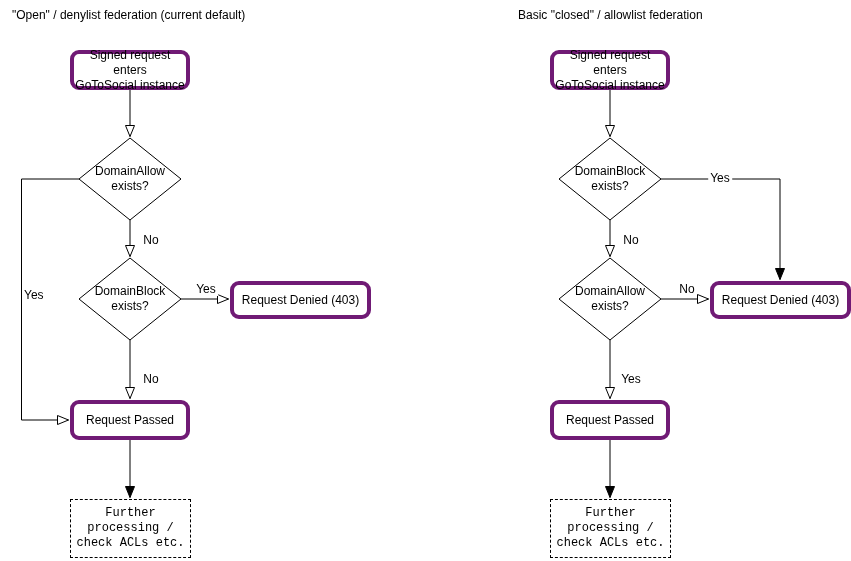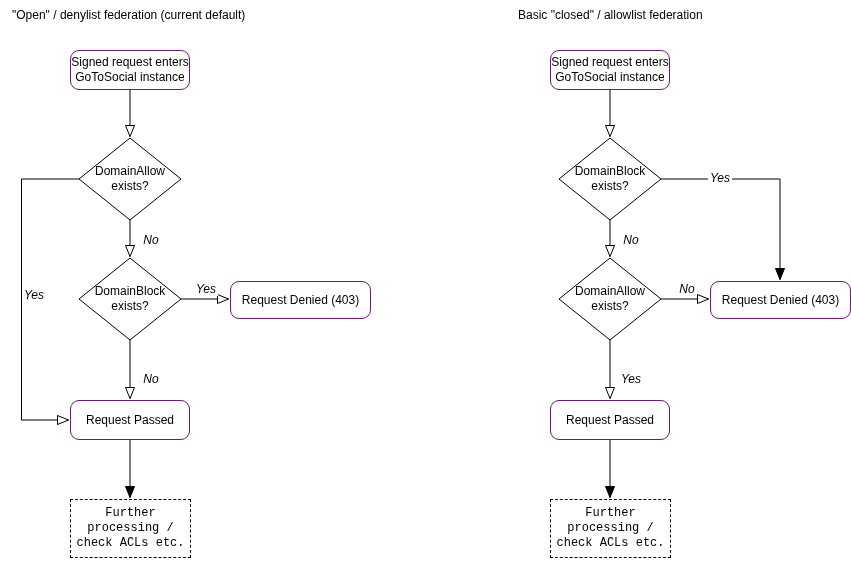--- a/index.html
+++ b/index.html
@@ -31,21 +31,21 @@
   .node {
     position: absolute;
     box-sizing: border-box;
     display: flex;
     align-items: center;
     justify-content: center;
     text-align: center;
     white-space: pre-line;
     line-height: 15px;
     background: #ffffff;
-    border: 1px solid #701a75;
+    border: 4px solid #701a75;
   }
   .node--rounded { border-radius: 9px; }
   .node--dashed  { border: 1px dashed #000000; border-radius: 0; font-family: Liberation Mono, monospace; }
   .diamond-label {
     position: absolute;
     display: flex;
     align-items: center;
     justify-content: center;
     text-align: center;
     white-space: pre-line;
@@ -53,21 +53,20 @@
     background: transparent;
     pointer-events: none;
   }
   .edge-label {
     position: absolute;
     transform: translate(-50%, -50%);
     background: #ffffff;
     padding: 0 2px;
     line-height: 14px;
     white-space: nowrap;
-    font-style: italic;
   }
   .edge-label--plain {
     transform: none;
     background: transparent;
     padding: 0;
   }
 </style>
 </head>
 <body>
 

